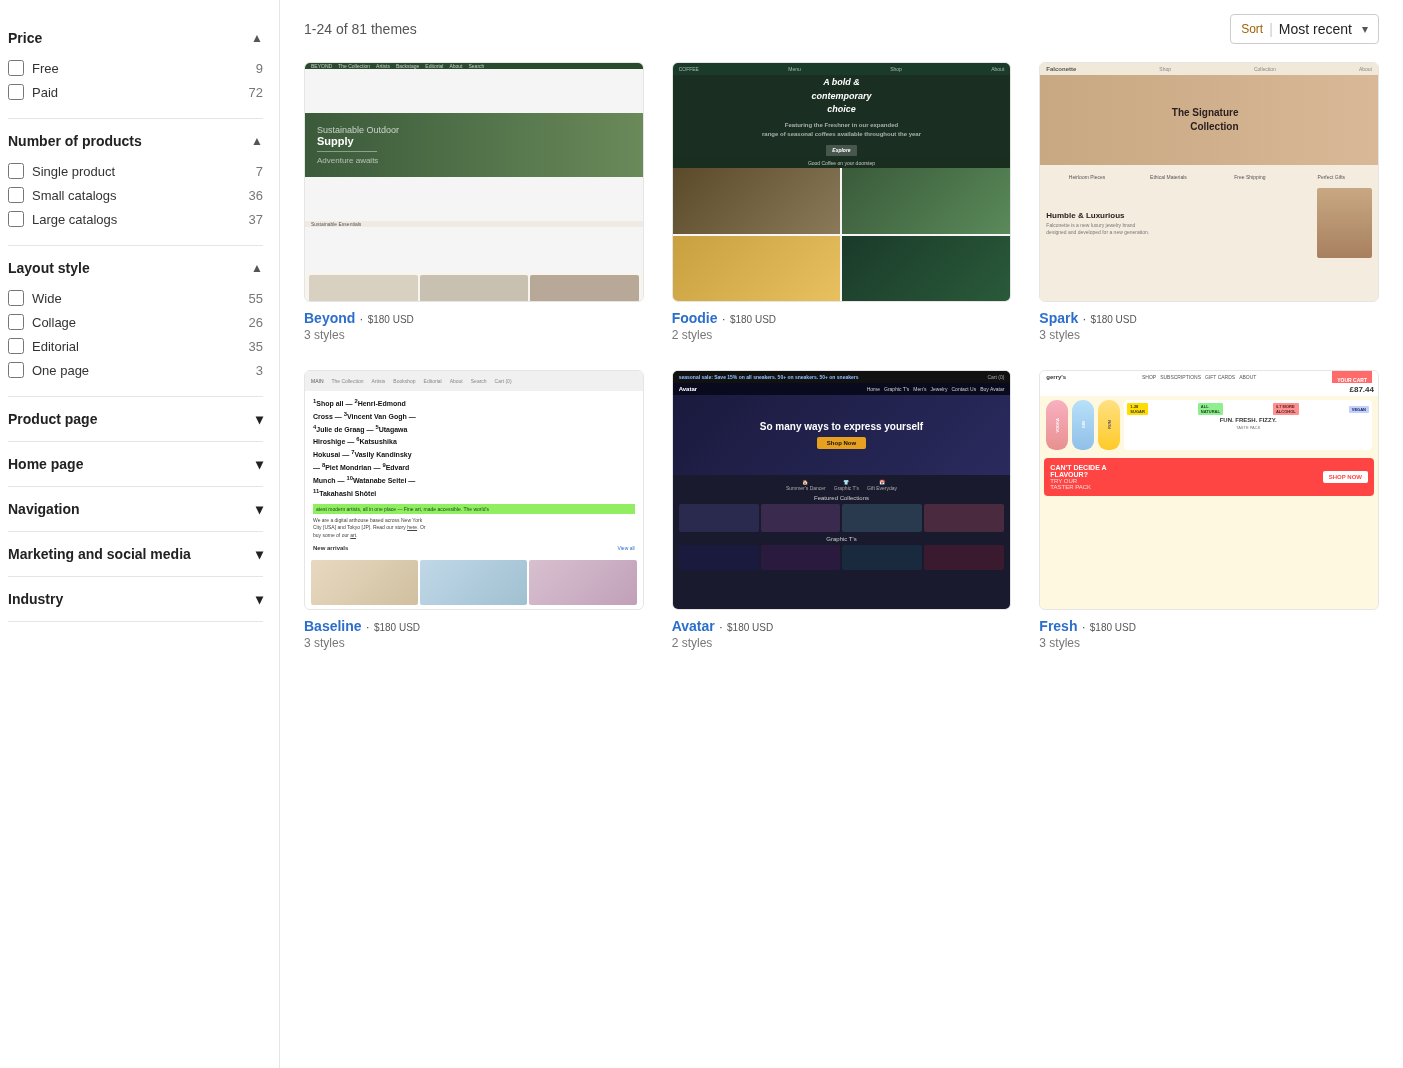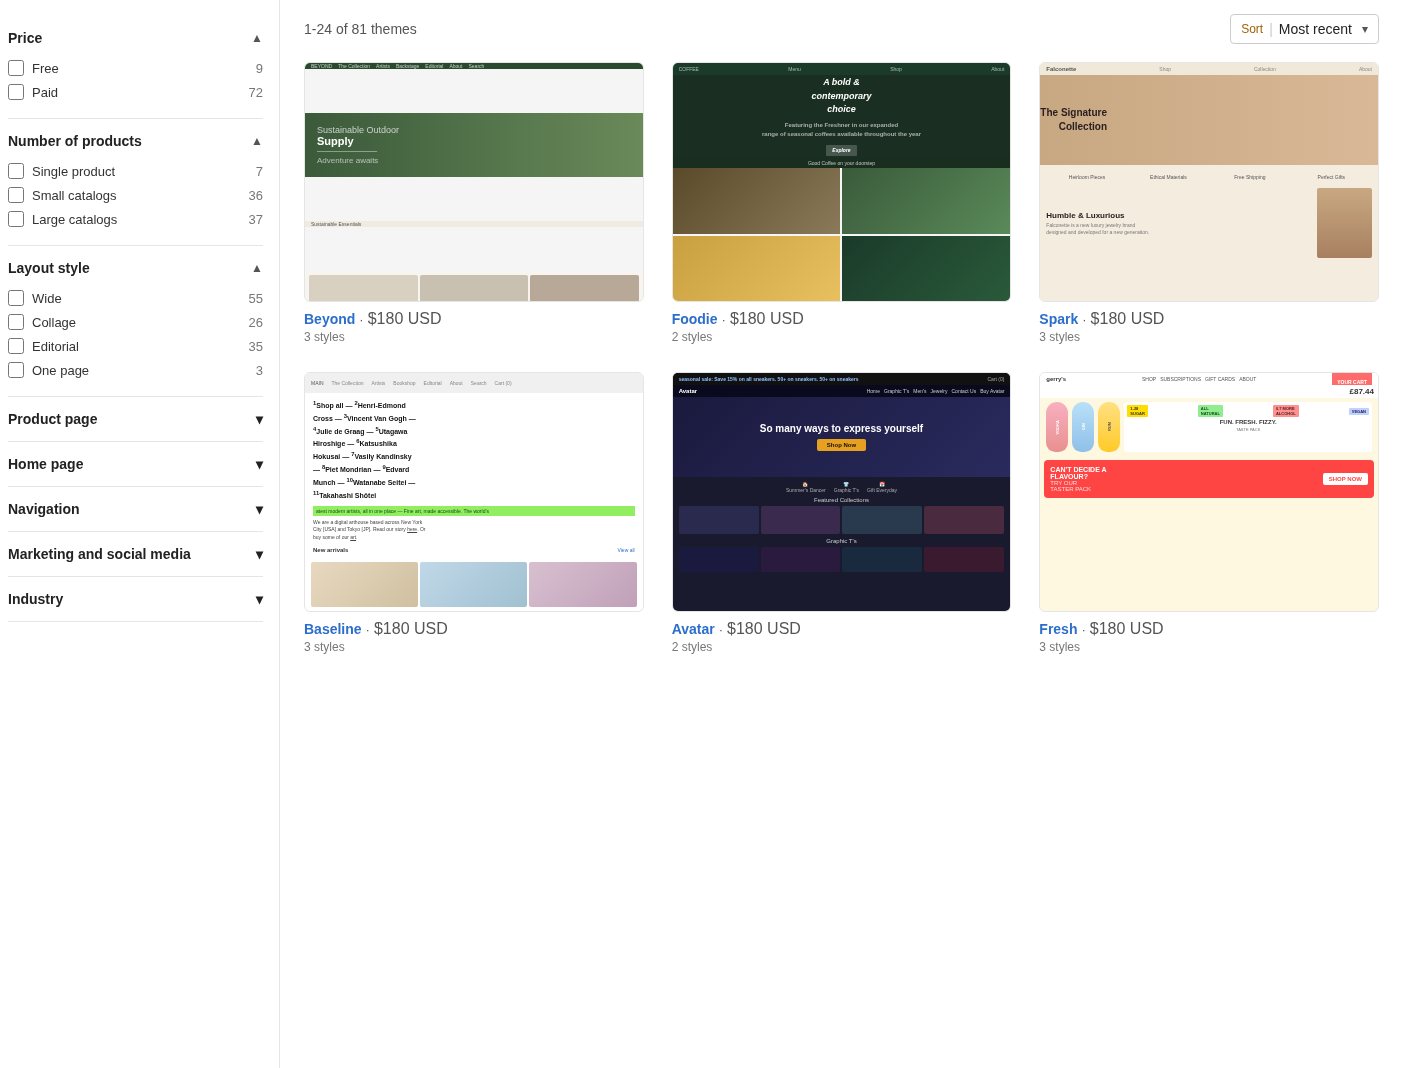--- a/index.html
+++ b/index.html
@@ -28,21 +28,21 @@
     .sort-chevron { font-size: 12px; color: #555; margin-left: 4px; }
 
     
     .themes-grid { display: grid; grid-template-columns: repeat(3, 1fr); gap: 28px; }
     .theme-card { display: flex; flex-direction: column; }
     .theme-preview { width: 100%; height: 240px; border-radius: 6px; overflow: hidden; border: 1px solid #e5e5e5; background: #f5f5f5; display: flex; align-items: center; justify-content: center; position: relative; }
     .theme-info { margin-top: 8px; }
     .theme-name-price { display: flex; align-items: baseline; gap: 4px; }
     .theme-name { color: #2c6ecb; font-size: 14px; font-weight: 600; text-decoration: none; cursor: pointer; }
     .theme-separator { color: #555; font-size: 13px; }
-    .theme-price { color: #555; font-size: 16px; }
+    .theme-price { color: #555; font-size: 10px; }
     .theme-styles { color: #777; font-size: 12px; margin-top: 2px; }
 
     .theme-preview-content { width: 100%; height: 100%; overflow: hidden; position: relative; }
 
     
     .beyond-preview { display: flex; flex-direction: column; }
     .beyond-top { height: 55%; background: linear-gradient(to right, #3a5a3a, #6a8a5a); display: flex; align-items: center; justify-content: flex-start; padding: 12px; }
     .beyond-bottom { height: 45%; background: #f8f5f0; display: grid; grid-template-columns: repeat(3, 1fr); gap: 2px; padding: 4px; align-items: center; }
 
     
@@ -315,21 +315,21 @@
       <div class="theme-card">
         <div class="theme-preview">
           <div class="theme-preview-content">
             <div class="spark-preview" style="height:100%;background:#f5ece0;">
               <div style="height:12px;background:#f0e8d8;display:flex;align-items:center;justify-content:space-between;padding:0 6px;">
                 <span style="font-size:6px;color:#555;font-weight:bold;">Falconette</span>
                 <span style="font-size:5px;color:#888;">Shop</span>
                 <span style="font-size:5px;color:#888;">Collection</span>
                 <span style="font-size:5px;color:#888;">About</span>
               </div>
-              <div style="height:38%;background:linear-gradient(to right,#c8a882,#d8b896);display:flex;align-items:center;justify-content:flex-start;padding-right:8px;">
+              <div style="height:38%;background:linear-gradient(to right,#c8a882,#d8b896);display:flex;align-items:center;justify-content:center;padding-right:8px;">
                 <div style="font-size:10px;color:#2a2020;font-weight:bold;text-align:right;line-height:1.4;">The Signature<br>Collection</div>
               </div>
               <div style="height:5px;background:#f5ece0;"></div>
               <div style="display:flex;justify-content:space-between;padding:4px 6px;background:#f5ece0;">
                 <div style="font-size:5px;color:#555;text-align:center;flex:1;">Heirloom Pieces</div>
                 <div style="font-size:5px;color:#555;text-align:center;flex:1;">Ethical Materials</div>
                 <div style="font-size:5px;color:#555;text-align:center;flex:1;">Free Shipping</div>
                 <div style="font-size:5px;color:#555;text-align:center;flex:1;">Perfect Gifts</div>
               </div>
               <div style="flex:1;background:#f5ece0;display:flex;flex-direction:column;padding:4px 6px;">

